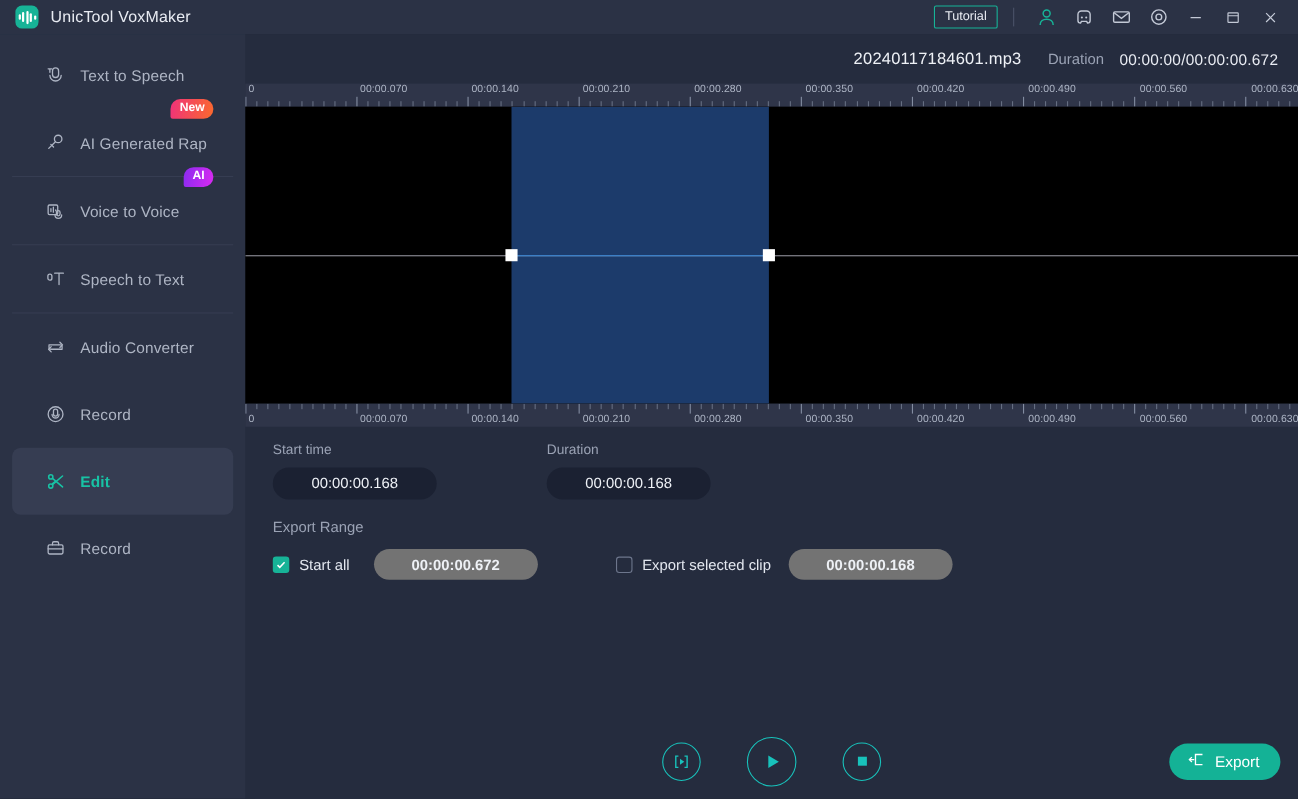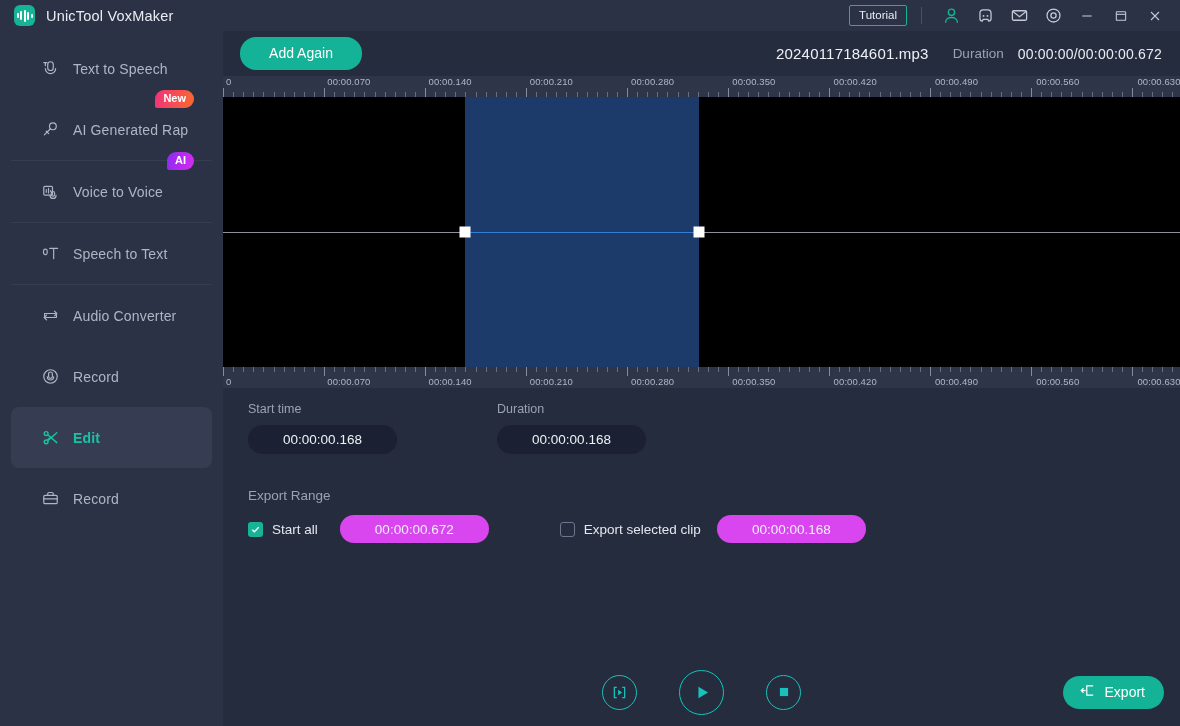--- a/index.html
+++ b/index.html
@@ -141,23 +141,23 @@
   .export-row { display: flex; align-items: center; margin-top: 12px; }
   .chk {
     width: 15px; height: 15px; border-radius: 3px; margin-right: 9px;
     display: flex; align-items: center; justify-content: center; flex: none;
   }
   .chk.on { background: #17b397; }
   .chk.off { border: 1px solid #6d768c; background: transparent; }
   .chk svg { display:block; }
   .chk-label { color: #e3e7ef; font-size: 13.5px; white-space: nowrap; }
   .ebox {
-    background: #d946ef; border-radius: 15px; height: 28px; width: 149px;
+    background: #737373; border-radius: 15px; height: 28px; width: 149px;
     display: flex; align-items: center; justify-content: center;
-    color: #eef1f6; font-size: 13.5px;
+    color: #eef1f6; font-size: 13.5px; font-weight: bold;
   }
 
   
   .player { height: 68px; min-height: 68px; display: flex; align-items: center; position: relative; }
   .pl-center { position: absolute; left: 0; right: 0; display: flex; justify-content: center; align-items: center; gap: 42px; }
   .circ {
     border: 1.5px solid #18c2bb; border-radius: 50%;
     display: flex; align-items: center; justify-content: center; color: #18c2bb;
   }
   .circ.sm { width: 35px; height: 35px; }
@@ -322,21 +322,20 @@
               <path d="M3.5 12.5h17"></path>
             </svg>
           </span>
           <span class="s-label">Record</span>
         </div>
       </div>
 
     <div class="main">
 
       <div class="main-head">
-        <button class="add-again">Add Again</button>
         <div class="head-spacer"></div>
         <div class="file-name">20240117184601.mp3</div>
         <div class="dur-label">Duration</div>
         <div class="dur-value">00:00:00/00:00:00.672</div>
       </div>
 
       <div class="ruler top" id="ruler-top">
           <div class="rlabel" style="left: 3px;">0</div>
           <div class="rlabel" style="left: 104.27px;">00:00.070</div>
           <div class="rlabel" style="left: 205.54px;">00:00.140</div>
@@ -566,21 +565,21 @@
           <div class="field">
             <div class="field-label">Start time</div>
             <div class="field-box">00:00:00.168</div>
           </div>
           <div class="field">
             <div class="field-label">Duration</div>
             <div class="field-box">00:00:00.168</div>
           </div>
         </div>
 
-        <div class="sect-title" style="margin-top:34px;margin-bottom:11px">Export Range</div>
+        <div class="sect-title" style="margin-top:18px;margin-bottom:11px">Export Range</div>
         <div class="export-row">
           <div class="chk on">
             <svg width="11" height="11" viewBox="0 0 24 24" fill="none" stroke="#fff" stroke-width="3">
                 <path d="M5 12.5l4.5 4.5L19 7"></path>
               </svg>
           </div>
           <div class="chk-label">Start all</div>
           <div class="ebox" style="margin-left:22px">00:00:00.672</div>
 
           <div class="chk off" style="margin-left:71px"></div>

